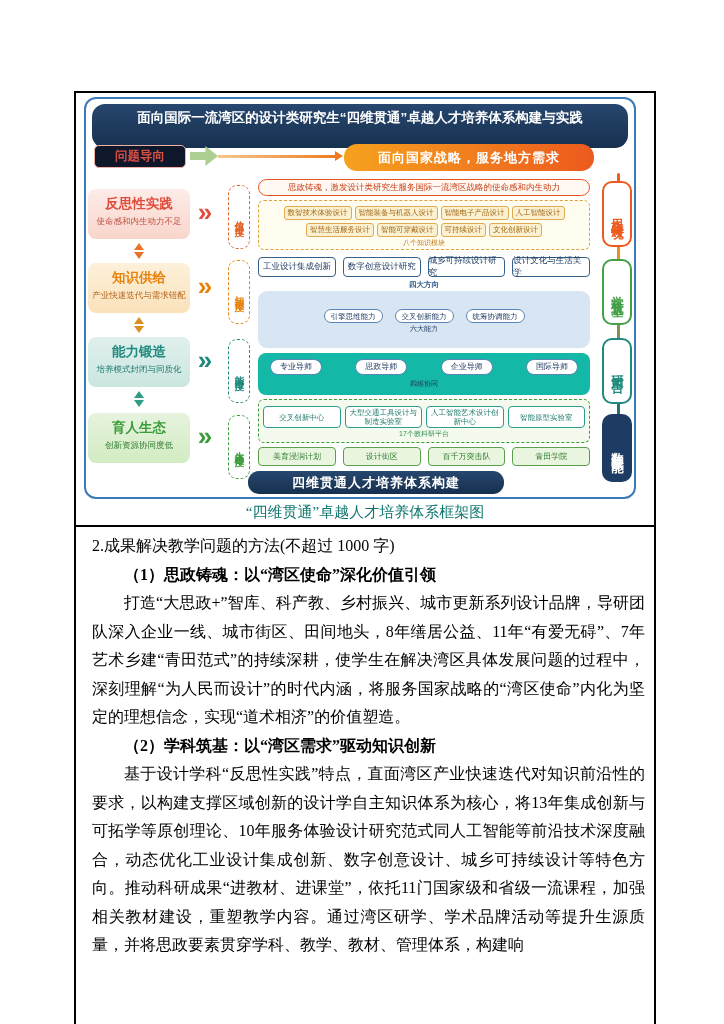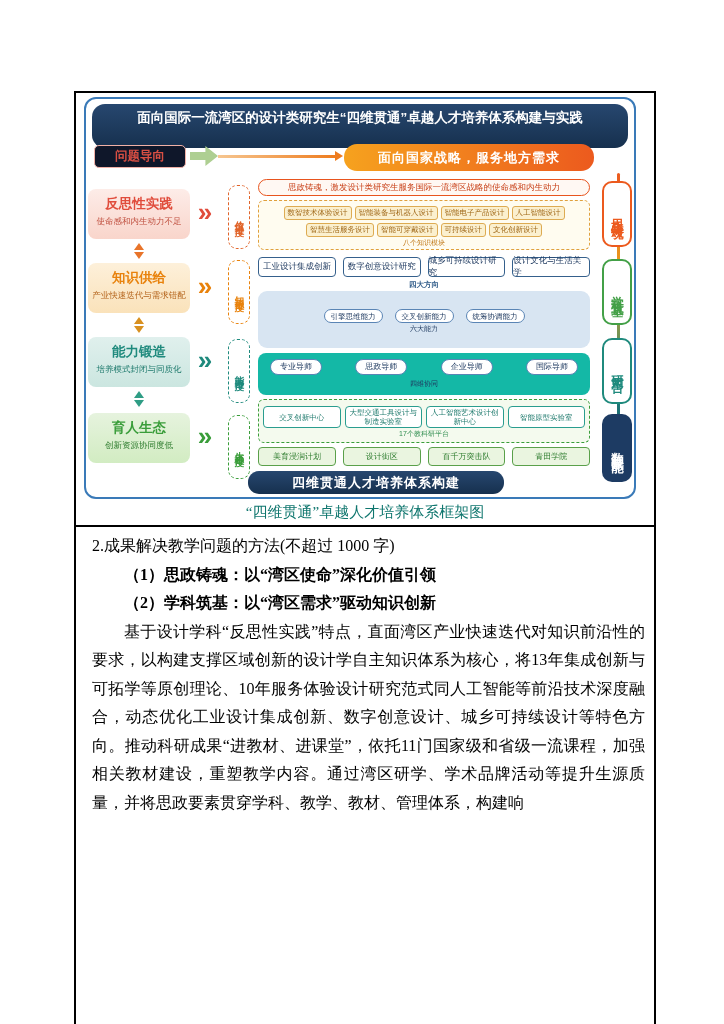--- a/index.html
+++ b/index.html
@@ -192,17 +192,18 @@
       <div class="rlabel r2">研用合一</div>
       <div class="rlabel r3">数智赋能</div>
     </div>
 
     <div class="caption">“四维贯通”卓越人才培养体系框架图</div>
   </div>
 
   <div class="text-cell">
     <div class="sec-title">2.成果解决教学问题的方法(不超过 1000 字)</div>
     <div class="sub-heading">（1）思政铸魂：以“湾区使命”深化价值引领</div>
+    <p class="body-para">打造“大思政+”智库、科产教、乡村振兴、城市更新系列设计品牌，导研团队深入企业一线、城市街区、田间地头，8年缮居公益、11年“有爱无碍”、7年艺术乡建“青田范式”的持续深耕，使学生在解决湾区具体发展问题的过程中，深刻理解“为人民而设计”的时代内涵，将服务国家战略的“湾区使命”内化为坚定的理想信念，实现“道术相济”的价值塑造。</p>
     <div class="sub-heading">（2）学科筑基：以“湾区需求”驱动知识创新</div>
     <p class="body-para">基于设计学科“反思性实践”特点，直面湾区产业快速迭代对知识前沿性的要求，以构建支撑区域创新的设计学自主知识体系为核心，将13年集成创新与可拓学等原创理论、10年服务体验设计研究范式同人工智能等前沿技术深度融合，动态优化工业设计集成创新、数字创意设计、城乡可持续设计等特色方向。推动科研成果“进教材、进课堂”，依托11门国家级和省级一流课程，加强相关教材建设，重塑教学内容。通过湾区研学、学术品牌活动等提升生源质量，并将思政要素贯穿学科、教学、教材、管理体系，构建响</p>
   </div>
 
 </div>
 
 </body></html>

